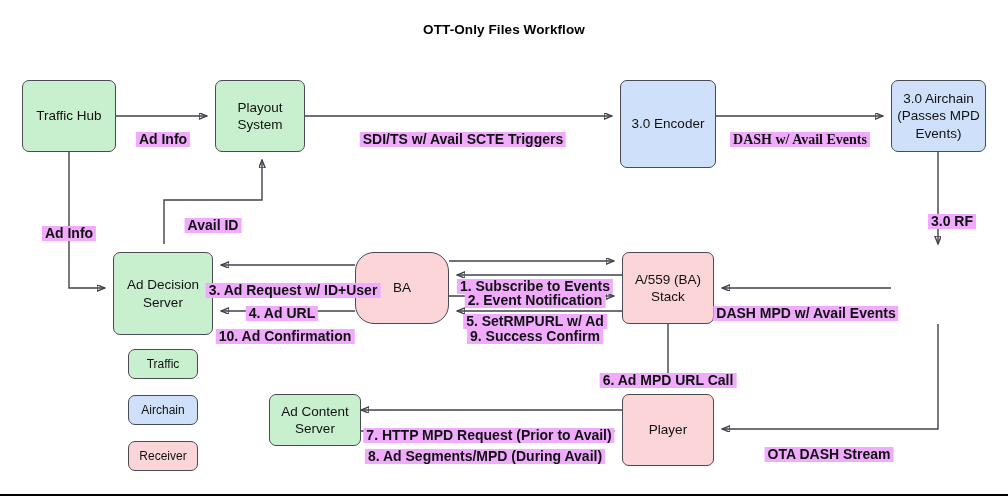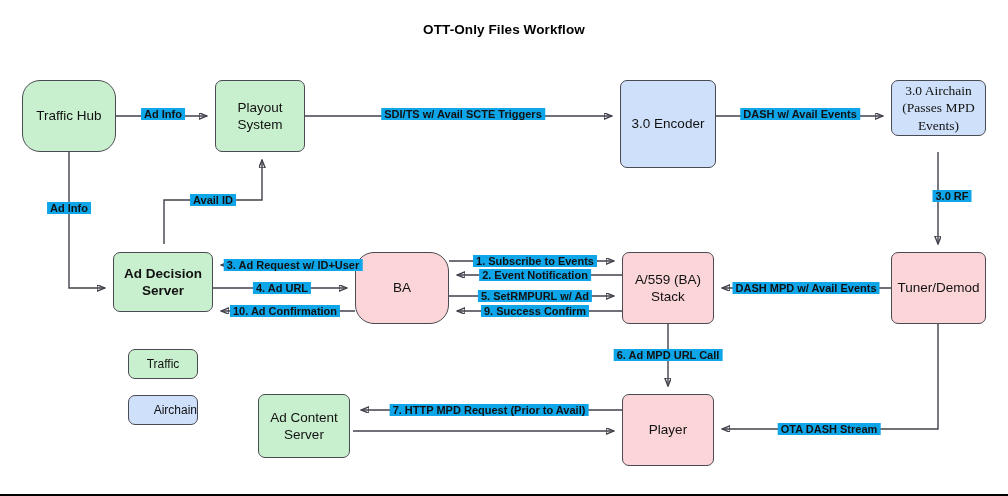--- a/index.html
+++ b/index.html
@@ -57,28 +57,29 @@
     display: flex;
     align-items: center;
     justify-content: center;
     font-size: 12px;
     color: #111111;
     z-index: 3;
   }
 
   .edge-label {
     position: absolute;
-    font-size: 11px;
+    font-size: 14px;
     font-weight: bold;
     color: #111111;
-    background: #0ea5e9;
+    background: #f0abfc;
     padding: 0 3px;
     white-space: nowrap;
     z-index: 4;
     line-height: 1.1;
+    margin-top: 24px;
   }
   .edge-label.center { transform: translateX(-50%); }
 
   svg#wires {
     position: absolute;
     left: 0; top: 0;
     width: 1008px;
     height: 496px;
     z-index: 2;
     pointer-events: none;
@@ -133,65 +134,62 @@
 
     <line x1="668" y1="324" x2="668" y2="386" marker-end="url(#arrow)"></line>
 
     <line x1="622" y1="410" x2="361" y2="410" marker-end="url(#arrow)"></line>
 
     <line x1="353" y1="431" x2="614" y2="431" marker-end="url(#arrow)"></line>
 
     <path d="M 938 324 L 938 429 L 722 429" marker-end="url(#arrow)"></path>
   </svg>
 
-  <div class="node traffic" style="left:22px; top:80px; width:94px; height:72px;border-radius:18px;">
+  <div class="node traffic" style="left:22px; top:80px; width:94px; height:72px;">
     <span>Traffic Hub</span>
   </div>
 
   <div class="node traffic" style="left:215px; top:80px; width:90px; height:72px;">
     <span>Playout System</span>
   </div>
 
   <div class="node airchain" style="left:620px; top:80px; width:96px; height:88px;">
     <span>3.0 Encoder</span>
   </div>
 
-  <div class="node airchain" style="left:891px; top:80px; width:95px; height:56px;font-family:Liberation Serif, serif;">
+  <div class="node airchain" style="left:891px; top:80px; width:95px; height:72px;">
     <span>3.0 Airchain (Passes MPD Events)</span>
   </div>
 
-  <div class="node traffic" style="left:113px; top:252px; width:100px; height:60px;font-weight:bold;">
+  <div class="node traffic" style="left:113px; top:252px; width:100px; height:83px;">
     <span>Ad Decision Server</span>
   </div>
 
   <div class="node receiver" style="left:355px; top:252px; width:94px; height:72px;border-radius:19px;">
     <span>BA</span>
   </div>
 
   <div class="node receiver" style="left:622px; top:252px; width:92px; height:72px;">
     <span>A/559 (BA) Stack</span>
   </div>
 
-  <div class="node receiver" style="left:891px; top:252px; width:95px; height:72px;">
-    <span>Tuner/Demod</span>
-  </div>
-
-  <div class="node traffic" style="left:258px; top:394px; width:92px; height:64px;">
+
+  <div class="node traffic" style="left:269px; top:394px; width:92px; height:52px;">
     <span>Ad Content Server</span>
   </div>
 
   <div class="node receiver" style="left:622px; top:394px; width:92px; height:72px;">
     <span>Player</span>
   </div>
 
   <div class="edge-label center" style="left:163px; top:108px;">Ad Info</div>
 
   <div class="edge-label center" style="left:463px; top:108px;">SDI/TS w/ Avail SCTE Triggers</div>
 
-  <div class="edge-label center" style="left:800px; top:108px;">DASH w/ Avail Events</div>
+  <div class="edge-label center" style="left:800px; top:108px;font-family:Liberation Serif, serif;">DASH w/ Avail Events</div>
 
   <div class="edge-label center" style="left:952px; top:190px;">3.0 RF</div>
 
   <div class="edge-label center" style="left:69px; top:202px;">Ad Info</div>
 
   <div class="edge-label center" style="left:213px; top:194px;">Avail ID</div>
 
   <div class="edge-label center" style="left:293px; top:259px;">3. Ad Request w/ ID+User</div>
 
   <div class="edge-label center" style="left:282px; top:282px;">4. Ad URL</div>
@@ -205,25 +203,29 @@
   <div class="edge-label center" style="left:535px; top:290px;">5. SetRMPURL w/ Ad</div>
 
   <div class="edge-label center" style="left:535px; top:305px;">9. Success Confirm</div>
 
   <div class="edge-label center" style="left:806px; top:282px;">DASH MPD w/ Avail Events</div>
 
   <div class="edge-label center" style="left:668px; top:349px;">6. Ad MPD URL Call</div>
 
   <div class="edge-label center" style="left:489px; top:404px;">7. HTTP MPD Request (Prior to Avail)</div>
 
+  <div class="edge-label center" style="left:485px; top:425px;">8. Ad Segments/MPD (During Avail)</div>
 
   <div class="edge-label center" style="left:829px; top:423px;">OTA DASH Stream</div>
 
   <div class="legend-box traffic" style="left:128px; top:349px; width:70px; height:30px;">
     <span>Traffic</span>
   </div>
 
-  <div class="legend-box airchain" style="left:128px; top:395px; width:70px; height:30px;justify-content:flex-end;">
+  <div class="legend-box airchain" style="left:128px; top:395px; width:70px; height:30px;">
     <span>Airchain</span>
   </div>
 
+  <div class="legend-box receiver" style="left:128px; top:441px; width:70px; height:30px;">
+    <span>Receiver</span>
+  </div>
 
 </div>
 
 </body></html>

